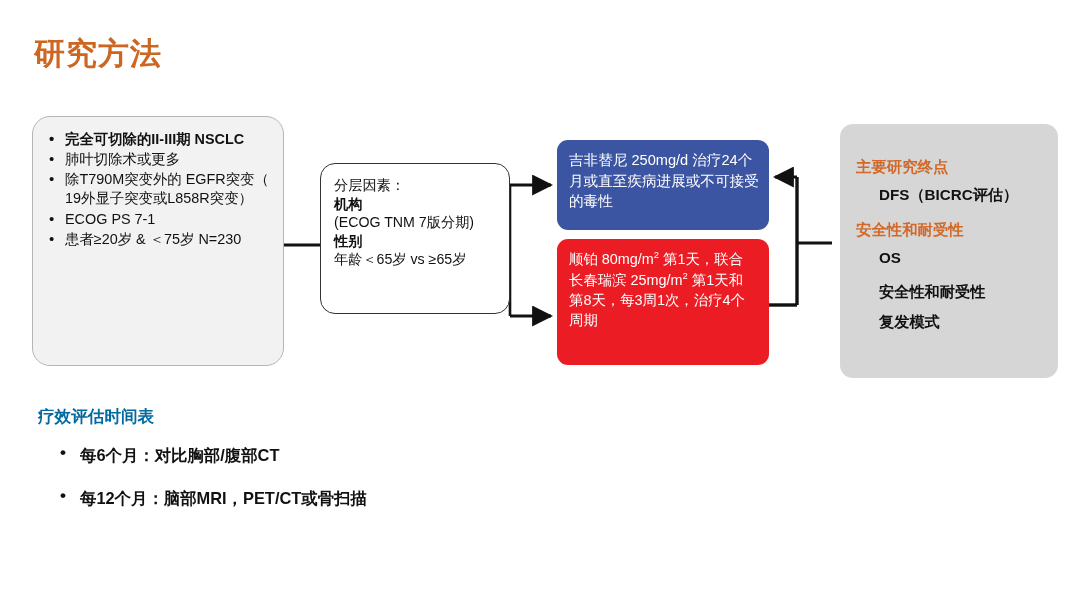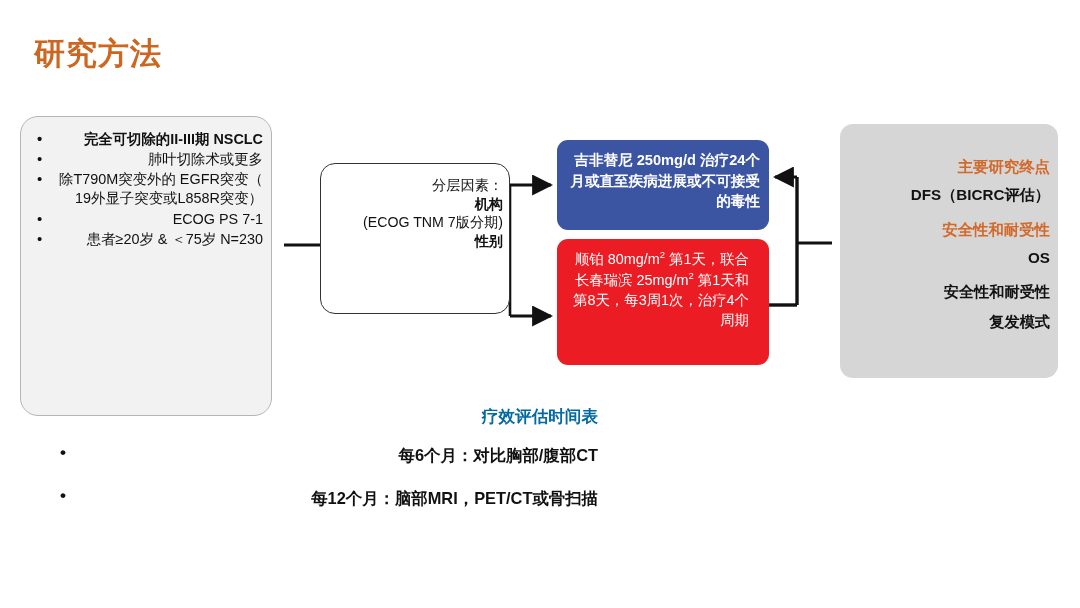--- a/index.html
+++ b/index.html
@@ -10,21 +10,20 @@
     background: #ffffff;
     font-family: "Liberation Sans", "DejaVu Sans", sans-serif;
     overflow: hidden;
   }
 
   #slide {
     position: relative;
     width: 1080px;
     height: 608px;
     background: #ffffff;
-    text-align: right;
   }
 
   
   #page-title {
     position: absolute;
     left: 34px;
     top: 33px;
     font-size: 31px;
     font-weight: 700;
     color: #CC6621;
@@ -33,24 +32,24 @@
   }
 
   
   .box {
     position: absolute;
     border-radius: 14px;
   }
 
   
   #eligibility-box {
-    left: 20px;
+    left: 32px;
     top: 116px;
     width: 252px;
-    height: 300px;
+    height: 250px;
     background: #F2F2F2;
     border: 1.4px solid #B5B5B5;
     border-radius: 18px;
   }
   #eligibility-list {
     position: absolute;
     left: 12px;
     top: 13px;
     right: 8px;
     list-style: none;
@@ -107,21 +106,20 @@
     border-radius: 11px;
   }
   #gefitinib-text {
     position: absolute;
     left: 12px;
     top: 10px;
     right: 9px;
     font-size: 14.6px;
     line-height: 1.42;
     color: #FFFFFF;
-    font-weight: bold;
   }
 
   
   #chemo-box {
     left: 557px;
     top: 239px;
     width: 212px;
     height: 126px;
     background: #EC1C24;
     border-radius: 11px;
@@ -249,20 +247,21 @@
       <li>患者≥20岁 &amp; ＜75岁 N=230</li>
     </ul>
   </div>
 
   <div class="box" id="stratification-box">
     <div id="stratification-inner">
       <div class="line">分层因素：</div>
       <div class="line b">机构</div>
       <div class="line">(ECOG TNM 7版分期)</div>
       <div class="line b">性别</div>
+      <div class="line">年龄＜65岁 vs ≥65岁</div>
     </div>
   </div>
 
   <div class="box" id="gefitinib-box">
     <div id="gefitinib-text">吉非替尼 250mg/d 治疗24个月或直至疾病进展或不可接受的毒性</div>
   </div>
 
   <div class="box" id="chemo-box">
     <div id="chemo-text">顺铂 80mg/m<sup>2</sup> 第1天，联合长春瑞滨 25mg/m<sup>2</sup> 第1天和第8天，每3周1次，治疗4个周期</div>
   </div>

